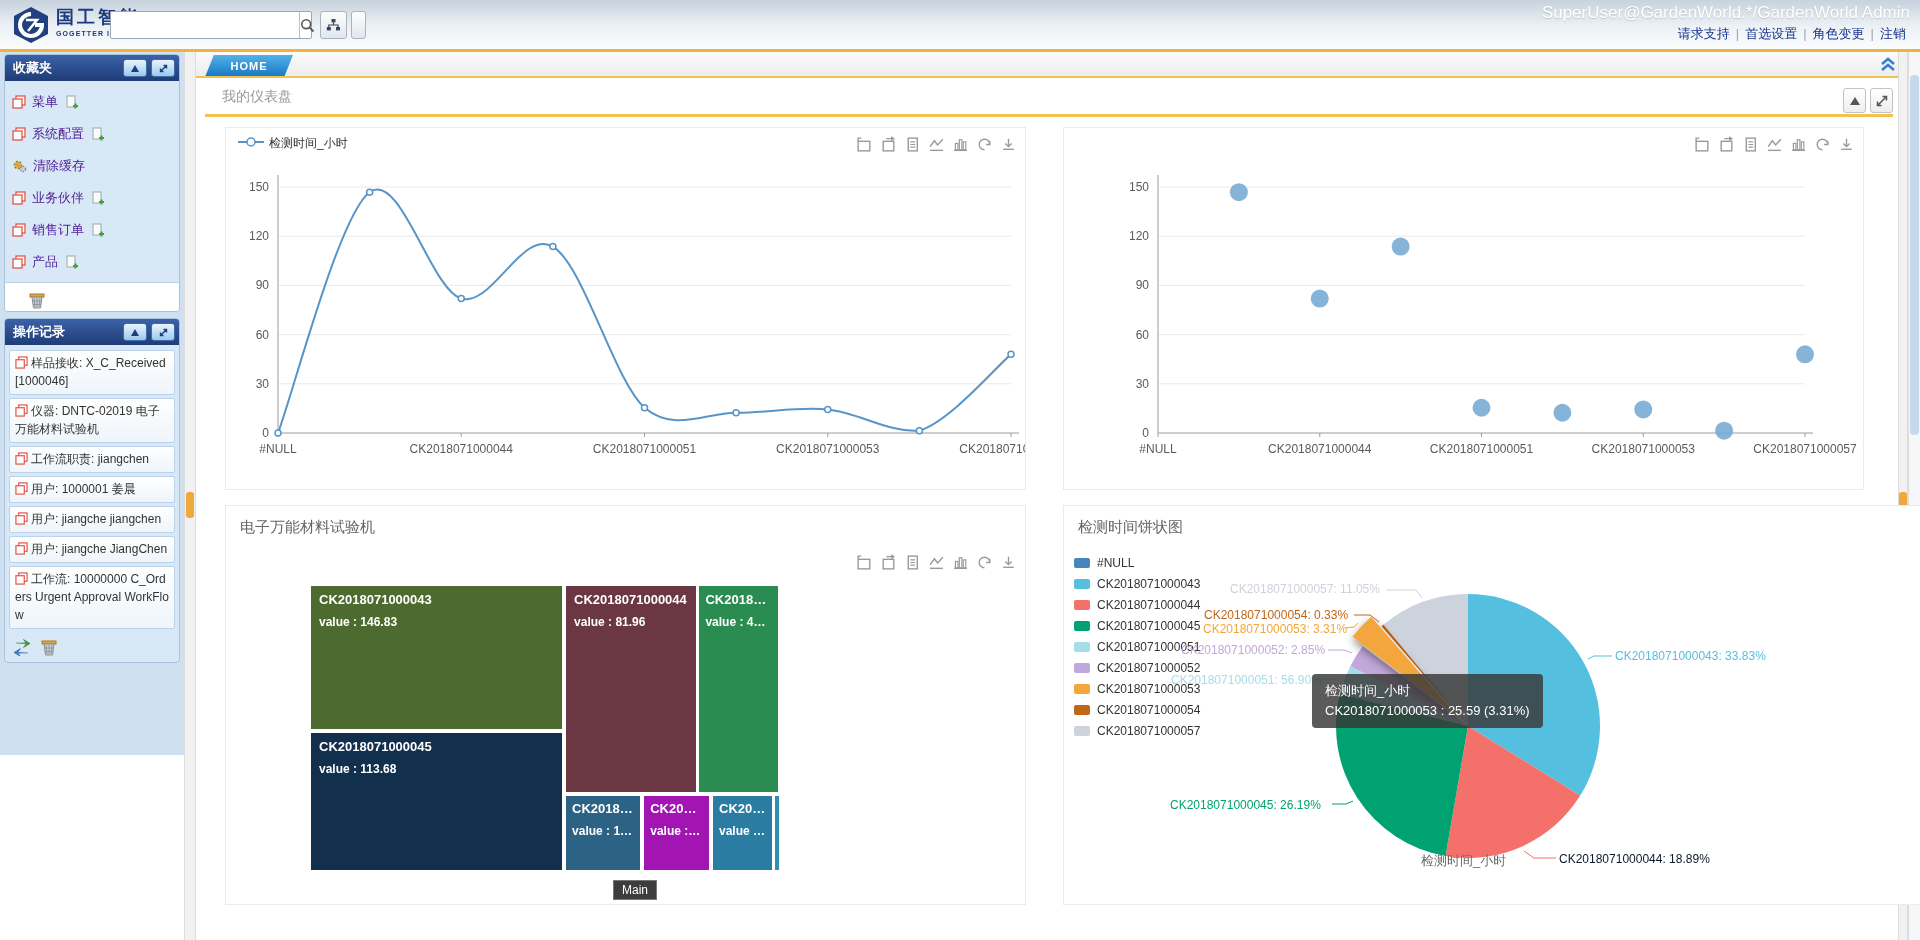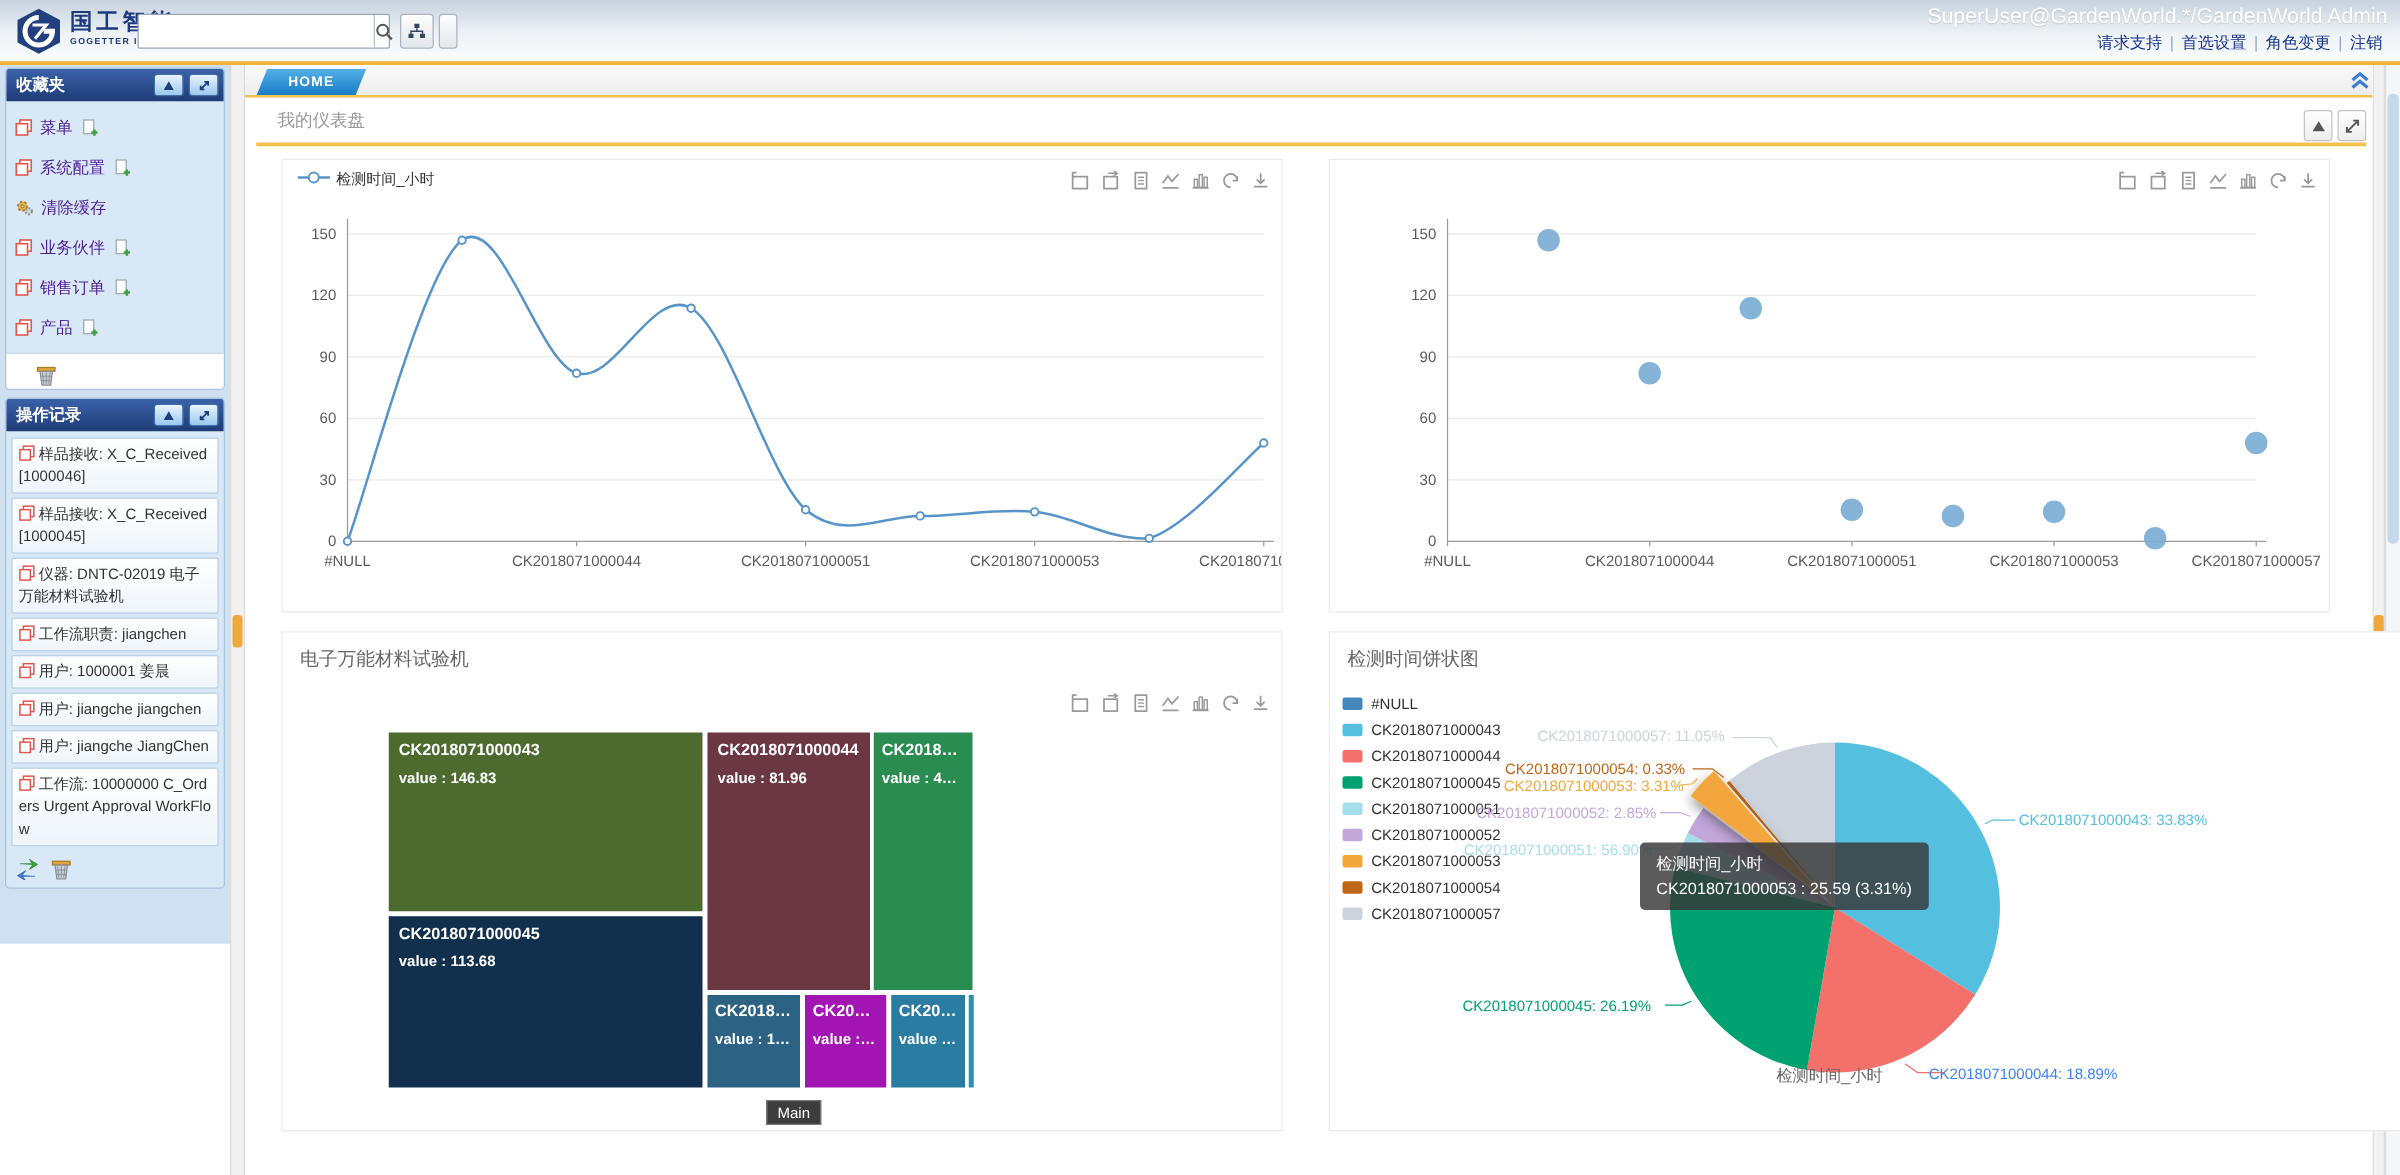--- a/index.html
+++ b/index.html
@@ -208,24 +208,20 @@
         </span>
       </div>
       <div style="padding-top:2px;" id="histList">
           <div class="hrow"><svg width="13" height="13" viewBox="0 0 14 14">
               <rect x="4" y="1" width="9" height="9" fill="#fff" stroke="#e2574c" stroke-width="1.3"></rect>
               <rect x="1" y="4" width="9" height="9" fill="#fff" stroke="#e2574c" stroke-width="1.3"></rect>
             </svg>样品接收: X_C_Received[1000046]</div>
           <div class="hrow"><svg width="13" height="13" viewBox="0 0 14 14">
               <rect x="4" y="1" width="9" height="9" fill="#fff" stroke="#e2574c" stroke-width="1.3"></rect>
               <rect x="1" y="4" width="9" height="9" fill="#fff" stroke="#e2574c" stroke-width="1.3"></rect>
-            </svg>样品接收: X_C_Received[1000045]</div>
-          <div class="hrow"><svg width="13" height="13" viewBox="0 0 14 14">
-              <rect x="4" y="1" width="9" height="9" fill="#fff" stroke="#e2574c" stroke-width="1.3"></rect>
-              <rect x="1" y="4" width="9" height="9" fill="#fff" stroke="#e2574c" stroke-width="1.3"></rect>
             </svg>仪器: DNTC-02019 电子万能材料试验机</div>
           <div class="hrow"><svg width="13" height="13" viewBox="0 0 14 14">
               <rect x="4" y="1" width="9" height="9" fill="#fff" stroke="#e2574c" stroke-width="1.3"></rect>
               <rect x="1" y="4" width="9" height="9" fill="#fff" stroke="#e2574c" stroke-width="1.3"></rect>
             </svg>工作流职责: jiangchen</div>
           <div class="hrow"><svg width="13" height="13" viewBox="0 0 14 14">
               <rect x="4" y="1" width="9" height="9" fill="#fff" stroke="#e2574c" stroke-width="1.3"></rect>
               <rect x="1" y="4" width="9" height="9" fill="#fff" stroke="#e2574c" stroke-width="1.3"></rect>
             </svg>用户: 1000001 姜晨</div>
           <div class="hrow"><svg width="13" height="13" viewBox="0 0 14 14">
@@ -556,21 +552,21 @@
           <span class="lsw" style="background: rgb(205, 211, 220);"></span>
           <span>CK2018071000057</span>
         </div>
     </div>
     <div class="plabel" style="left: 166px; top: 76px; color: rgb(205, 211, 220);">CK2018071000057: 11.05%</div>
     <div class="plabel" style="left: 140px; top: 102px; color: rgb(191, 102, 23);">CK2018071000054: 0.33%</div>
     <div class="plabel" style="left: 139px; top: 116px; color: rgb(242, 166, 60);">CK2018071000053: 3.31%</div>
     <div class="plabel" style="left: 117px; top: 137px; color: rgb(194, 167, 218);">CK2018071000052: 2.85%</div>
     <div class="plabel" style="left: 107px; top: 167px; color: rgb(165, 221, 232);">CK2018071000051: 56.90%</div>
     <div class="plabel" style="left: 551px; top: 143px; color: rgb(85, 191, 224);">CK2018071000043: 33.83%</div>
-    <div class="plabel" style="left: 479px; top: 346px; color: #3b82f6;">CK2018071000044: 18.89%</div>
+    <div class="plabel" style="left: 495px; top: 346px; color: #0f172a;">CK2018071000044: 18.89%</div>
     <div class="plabel" style="left: 106px; top: 292px; color: rgb(0, 162, 113);">CK2018071000045: 26.19%</div>
     <div class="ptooltip">
       <div>检测时间_小时</div>
       <div>CK2018071000053 : 25.59 (3.31%)</div>
     </div>
     <div class="pseries">检测时间_小时</div>
   </div>
 
 </div>
 

